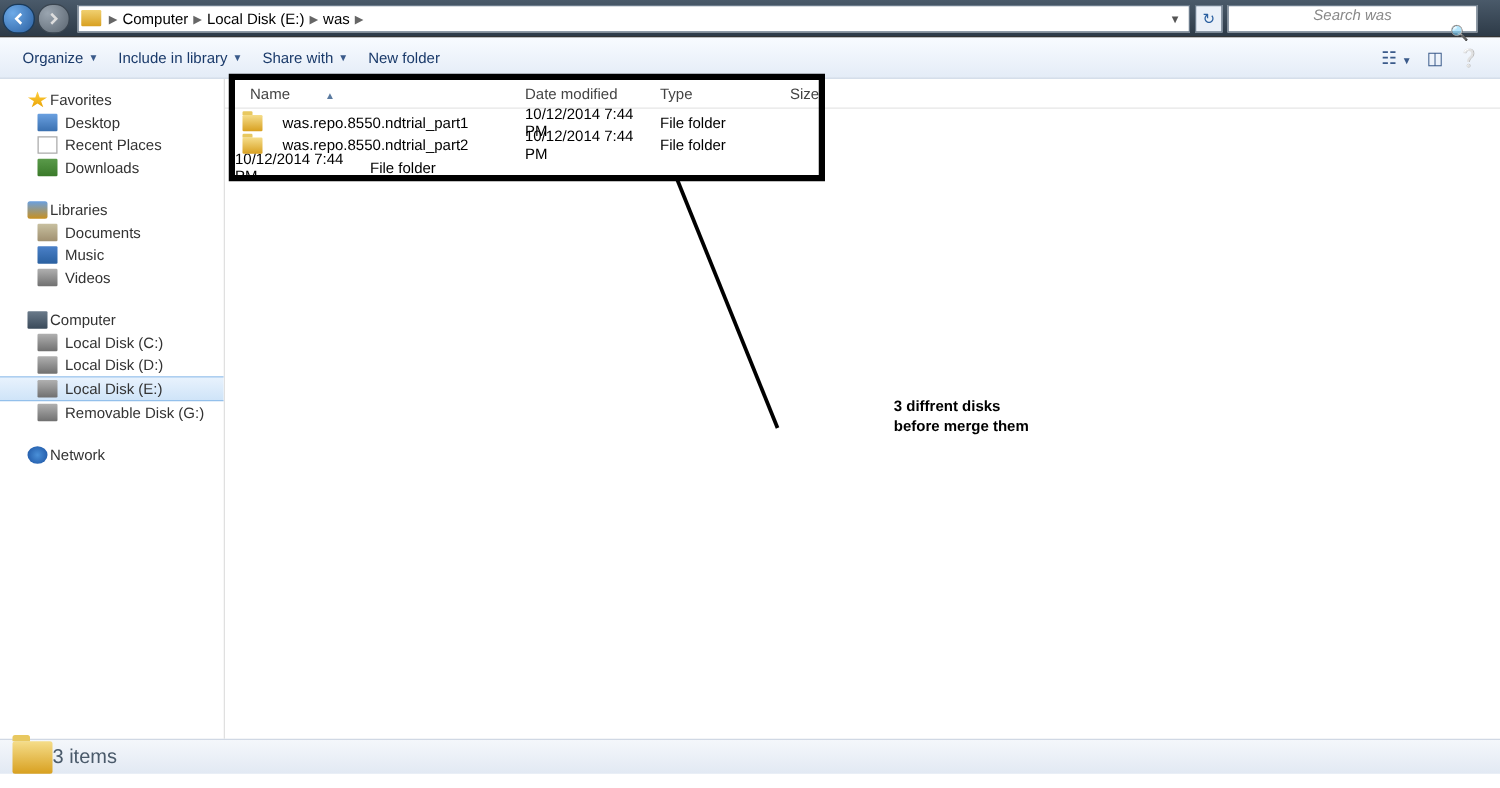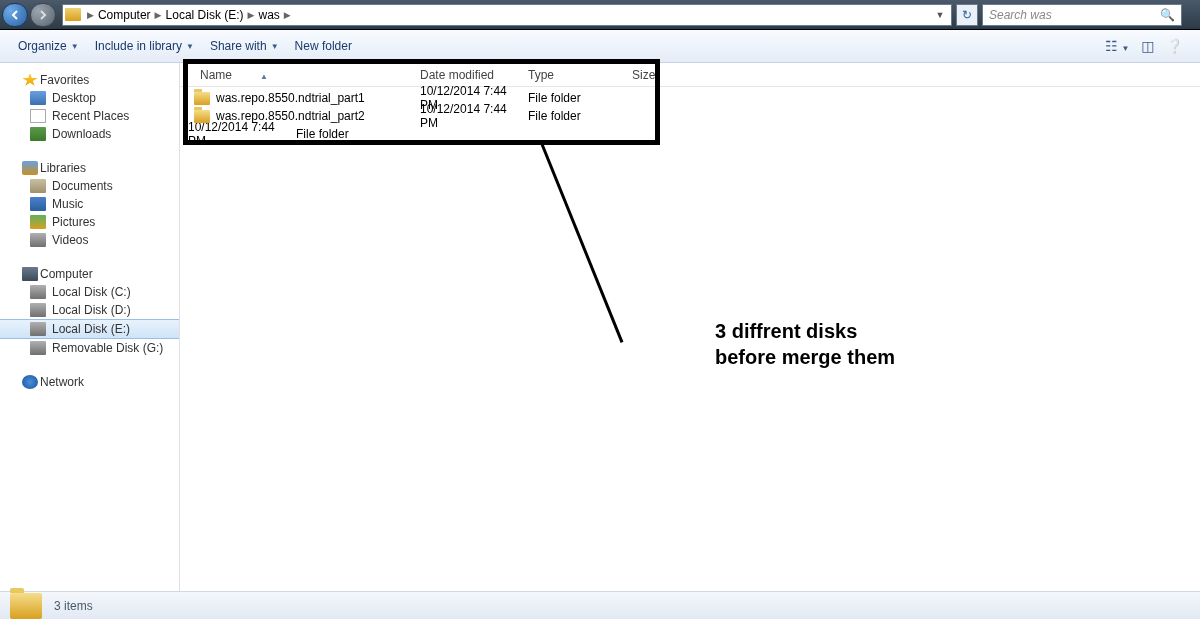--- a/index.html
+++ b/index.html
@@ -9,21 +9,21 @@
 .titlebar { height: 30px; background: linear-gradient(#4a5a6a, #2d3a47); display: flex; align-items: center; padding: 0 2px; border-bottom: 1px solid #000; }
 .nav-btn { width: 26px; height: 24px; border-radius: 12px; margin-right: 2px; display: flex; align-items: center; justify-content: center; color: #fff; font-size: 12px; }
 .nav-back { background: radial-gradient(circle at 30% 30%, #6daae8, #2a5fa0); border: 1px solid #1a3a5a; }
 .nav-fwd { background: radial-gradient(circle at 30% 30%, #9aa5b0, #5a6570); border: 1px solid #3a4550; }
 .addr-wrap { flex: 1; height: 22px; background: #fff; border: 1px solid #6a7a8a; margin: 0 4px; display: flex; align-items: center; padding: 0 2px; font-size: 12px; }
 .folder-ico-small { width: 16px; height: 13px; background: linear-gradient(#f0d070, #d8a020); border-radius: 1px; margin-right: 6px; }
 .crumb { padding: 0 4px; }
 .crumb-sep { color: #666; font-size: 9px; }
 .addr-drop { width: 18px; text-align: center; color: #555; font-size: 9px; }
 .refresh-box { width: 22px; height: 22px; background: #eaf0f8; border: 1px solid #6a7a8a; margin-right: 4px; display:flex; align-items:center; justify-content:center; color:#2a5fa0; font-size:12px; }
-.search-box { width: 200px; height: 22px; background: #fff; border: 1px solid #6a7a8a; display: flex; align-items: center; padding: 0 6px; font-size: 12px; color: #888; font-style: italic; }
+.search-box { width: 200px; height: 22px; background: #fff; border: 1px solid #6a7a8a; display: flex; align-items: center; padding: 0 6px; font-size: 12px; color: #888; font-style: italic; flex-direction: column; }
 .search-box .mag { margin-left: auto; color: #4a7ac0; font-style: normal; }
 .winbtns { width: 16px; }
 
 
 .toolbar { height: 32px; background: linear-gradient(#f8fbff, #e4ecf7); border-bottom: 1px solid #c8d4e4; display: flex; align-items: center; padding: 16px 10px; font-size: 12px; color: #1a3a6a; }
 .tool-item { padding: 4px 8px; display: flex; align-items: center; gap: 4px; }
 .tool-drop { font-size: 8px; color: #3a5a8a; }
 .tool-spacer { flex: 1; }
 .tool-icon { padding: 4px 6px; color: #3a5a8a; font-size: 14px; }
 
@@ -53,31 +53,31 @@
 .col-headers { height: 24px; border-bottom: 1px solid #e6e6e6; display: flex; font-size: 12px; color: #444; align-items: center; }
 .col { padding: 0 8px; border-right: 1px solid transparent; }
 .col-name { width: 232px; padding-left: 20px; }
 .col-name .sort { font-size: 8px; color: #5a7aa0; margin-left: 28px; }
 .col-date { width: 108px; }
 .col-type { width: 104px; }
 .col-size { width: 70px; }
 
 .file-list { padding: 2px 0; }
 .file-row { display: flex; align-items: center; font-size: 12px; height: 18px; }
-.file-row .col-name { display: flex; align-items: center; gap: 6px; padding-left: 14px; }
+.file-row .col-name { display: flex; align-items: center; gap: 16px; padding-left: 14px; }
 .folder-ico { width: 16px; height: 13px; background: linear-gradient(#f5dd8a, #d8a020); border-radius: 1px; position: relative; }
 .folder-ico:before { content: ""; position: absolute; top: -3px; left: 0; width: 8px; height: 3px; background: #e8c860; border-radius: 1px 1px 0 0; }
 
 
 .annot-box { position: absolute; top: -4px; left: 3px; width: 477px; height: 86px; border: 5px solid #000; pointer-events: none; }
 .annot-line { position: absolute; top: 80px; left: 360px; width: 3px; height: 215px; background: #000; transform-origin: top; transform: rotate(-22deg); pointer-events:none;}
-.annot-text { position: absolute; top: 255px; left: 535px; font-family: Arial, sans-serif; font-weight: bold; font-size: 20px; color: #000; line-height: 1.3; }
-
-
-.status { height: 28px; background: linear-gradient(#f4f7fb, #e2e9f3); border-top: 1px solid #d0d8e4; display: flex; align-items: center; padding: 0 10px; gap: 12px; font-size: 12px; color: #4a5a6a; }
+.annot-text { position: absolute; top: 255px; left: 535px; font-family: Arial, sans-serif; font-weight: bold; font-size: 12px; color: #000; line-height: 1.3; }
+
+
+.status { height: 28px; background: linear-gradient(#f4f7fb, #e2e9f3); border-top: 1px solid #d0d8e4; display: flex; align-items: center; padding: 0 10px; font-size: 16px; color: #4a5a6a; }
 .status-folder { width: 32px; height: 26px; background: linear-gradient(#f5dd8a, #d8a020); border-radius: 2px; position: relative; }
 .status-folder:before { content: ""; position: absolute; top: -5px; left: 0; width: 14px; height: 5px; background: #e8c860; border-radius: 2px 2px 0 0; }
 </style>
 </head>
 <body>
 
 <div class="titlebar">
   <div class="nav-btn nav-back">
     <svg width="10" height="10" viewBox="0 0 10 10">
         <path d="M7 1 L3 5 L7 9" stroke="#fff" stroke-width="2" fill="none"></path>
@@ -158,24 +158,20 @@
           <span class="ico ico-libraries"></span>
           <span>Libraries</span>
         </div>
       <div class="side-item">
           <span class="ico ico-doclib"></span>
           <span>Documents</span>
         </div>
       <div class="side-item">
           <span class="ico ico-music"></span>
           <span>Music</span>
-        </div>
-      <div class="side-item">
-          <span class="ico ico-pics"></span>
-          <span>Pictures</span>
         </div>
       <div class="side-item">
           <span class="ico ico-video"></span>
           <span>Videos</span>
         </div>
     </div>
     <div class="side-group">
       <div class="side-head">
           <span class="exp"></span>
           <span class="ico ico-computer"></span>

